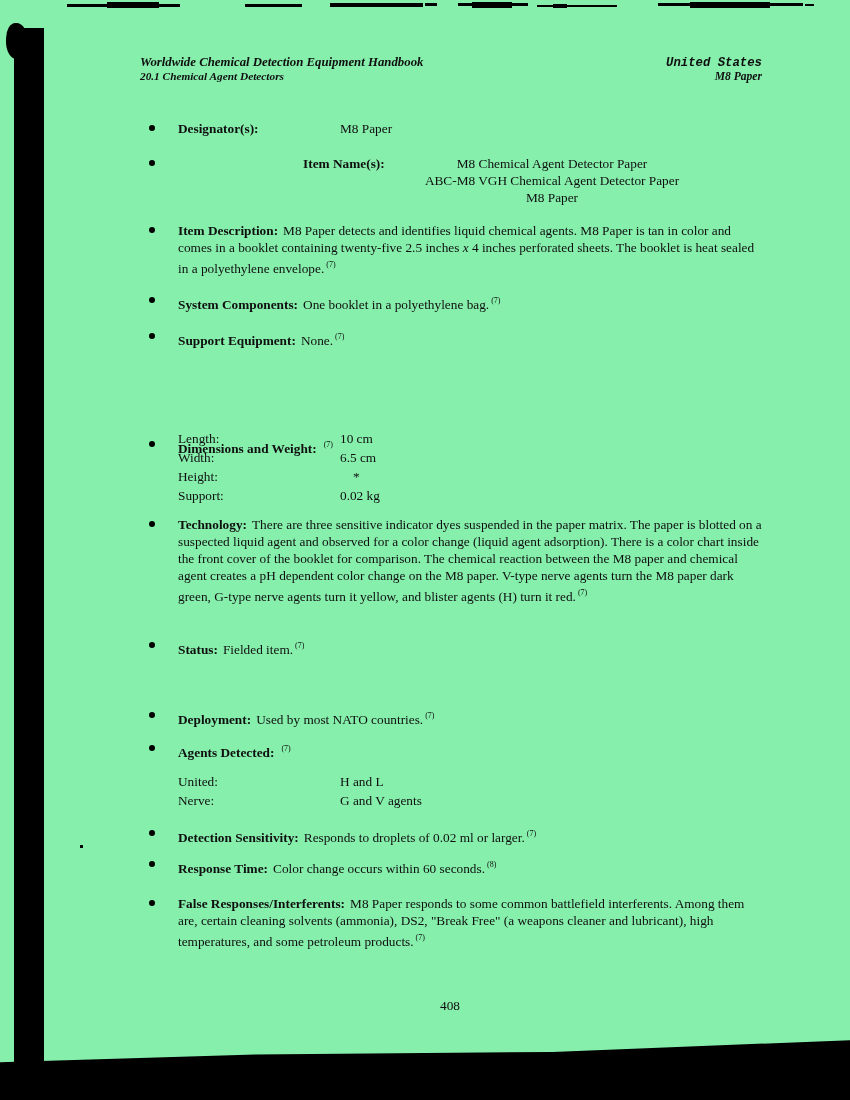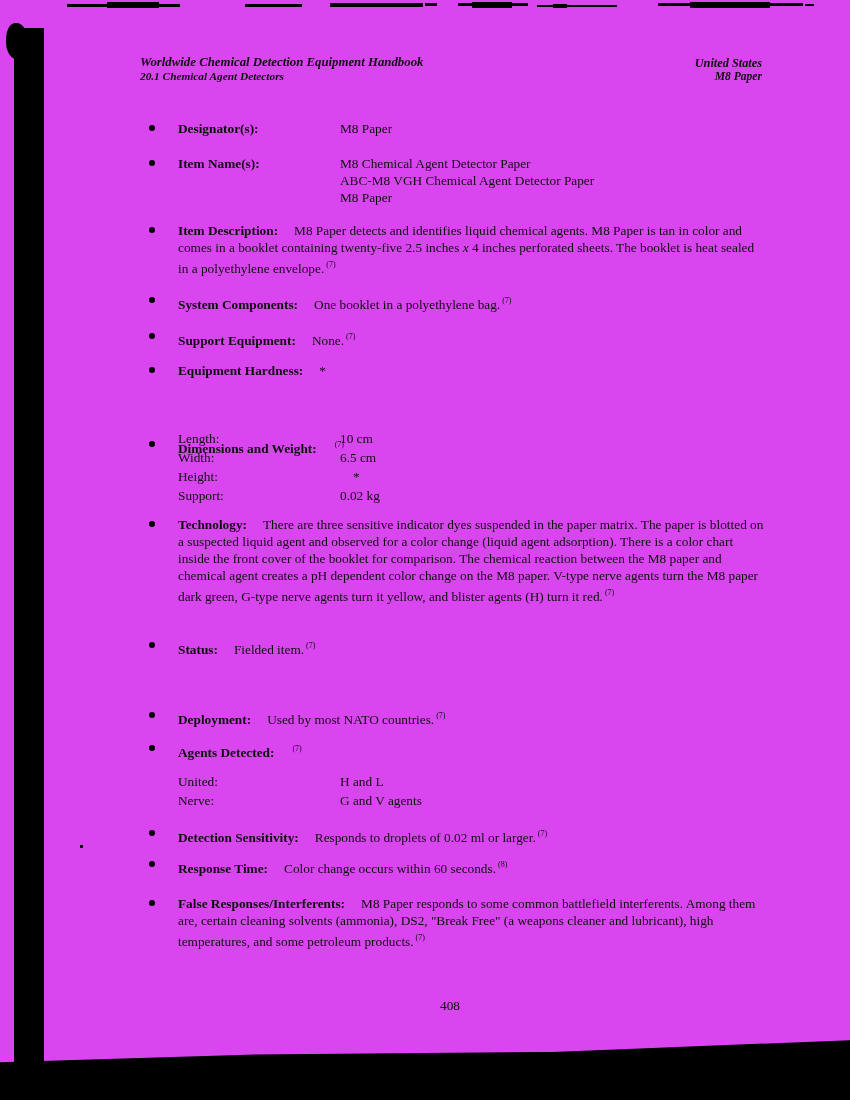--- a/index.html
+++ b/index.html
@@ -1,39 +1,39 @@
 <!DOCTYPE html>
 <html><head>
 <meta charset="utf-8">
 <style>
   html,body { margin:0; padding:0; background:#ffffff; }
   .page {
-    position:relative; width:850px; height:1100px; background:#d946ef;
+    position:relative; width:850px; height:1100px; background:#86efac;
     font-family:"Liberation Serif","DejaVu Serif",serif;
     color:#0f0f0f; overflow:hidden;
   }
   
   .artifact { position:absolute; background:#000; }
   .spine-blob { position:absolute; left:6px; top:23px; width:22px; height:36px; background:#000; border-radius:45% 55% 50% 50%; }
   .spine-bar  { position:absolute; left:14px; top:28px; width:30px; height:1034px; background:#000; }
   .bottom-band{ position:absolute; left:0; top:1035px; width:850px; height:65px; background:#000;
                 clip-path:polygon(0 42%, 30% 30%, 65% 26%, 100% 8%, 100% 100%, 0 100%); }
   
   .header-left { position:absolute; left:140px; top:55px; font-style:italic; font-weight:700; }
   .book-title  { font-size:12.8px; line-height:14px; }
   .chapter     { font-size:11.3px; line-height:14px; }
   .header-right{ position:absolute; right:88px; top:56px; text-align:right; font-style:italic; font-weight:700; }
-  .country { font-size:12.3px; line-height:14px; }
+  .country { font-size:12.3px; line-height:14px;font-family:Liberation Mono, monospace; }
   .item    { font-size:11.6px; line-height:14px; }
   
   .sec { position:absolute; left:140px; width:624px; display:flex; font-size:13.3px; line-height:17px; }
   .bullet { width:38px; flex:0 0 38px; position:relative; }
   .bullet::after { content:""; position:absolute; left:9px; top:5px; width:6px; height:6px; border-radius:50%; background:#000; }
   .body { flex:1; width:586px; }
-  .lbl { font-weight:700; padding-right:16px;text-align:center; }
+  .lbl { font-weight:700; padding-right:5px;text-align:center; }
   .lbl2 { font-weight:700; display:inline-block; width:162px; }
   .stack { display:inline-block; vertical-align:top; }
   sup.ref { font-size:8px; vertical-align:6px; margin-left:2px; letter-spacing:0; }
   .tbl { position:absolute; left:178px; width:560px; font-size:13.3px; }
   .trow { line-height:19px; }
   .tlbl { display:inline-block; width:162px; }
   .tbl-dims .trow:nth-child(3) .tval { padding-left:13px; }
   .ital { font-style:italic; }
   .page-number { position:absolute; left:140px; top:982px; width:620px; text-align:center; font-size:13.3px;margin-top:16px; }
 </style>
@@ -69,21 +69,21 @@
     <div class="item">M8 Paper</div>
   </div>
 
   <div class="sec" style="top:120px;">
     <span class="bullet"></span>
     <div class="body">
       <span class="lbl2">Designator(s):</span><span>M8 Paper</span>
     </div>
   </div>
 
-  <div class="sec" style="top:155px;">
+  <div class="sec" style="top:155px;text-align:center;">
     <span class="bullet"></span>
     <div class="body">
       <span class="lbl2">Item Name(s):</span><span class="stack">
         <div>M8 Chemical Agent Detector Paper</div>
         <div>ABC-M8 VGH Chemical Agent Detector Paper</div>
         <div>M8 Paper</div>
       </span>
     </div>
   </div>
 
@@ -101,26 +101,20 @@
     </div>
   </div>
 
   <div class="sec" style="top:328px;">
     <span class="bullet"></span>
     <div class="body">
       <span class="lbl">Support Equipment:</span><span>None.</span><sup class="ref">(7)</sup>
     </div>
   </div>
 
-  <div class="sec" style="top:362px;">
-    <span class="bullet"></span>
-    <div class="body">
-      <span class="lbl">Equipment Hardness:</span><span>*</span>
-    </div>
-  </div>
 
   <div class="sec" style="top:396px;margin-top:40px;">
     <span class="bullet"></span>
     <div class="body">
       <span class="lbl">Dimensions and Weight:</span><sup class="ref">(7)</sup>
     </div>
   </div>
 
   <div class="tbl tbl-dims" style="top:429px;">
     <div class="trow">

